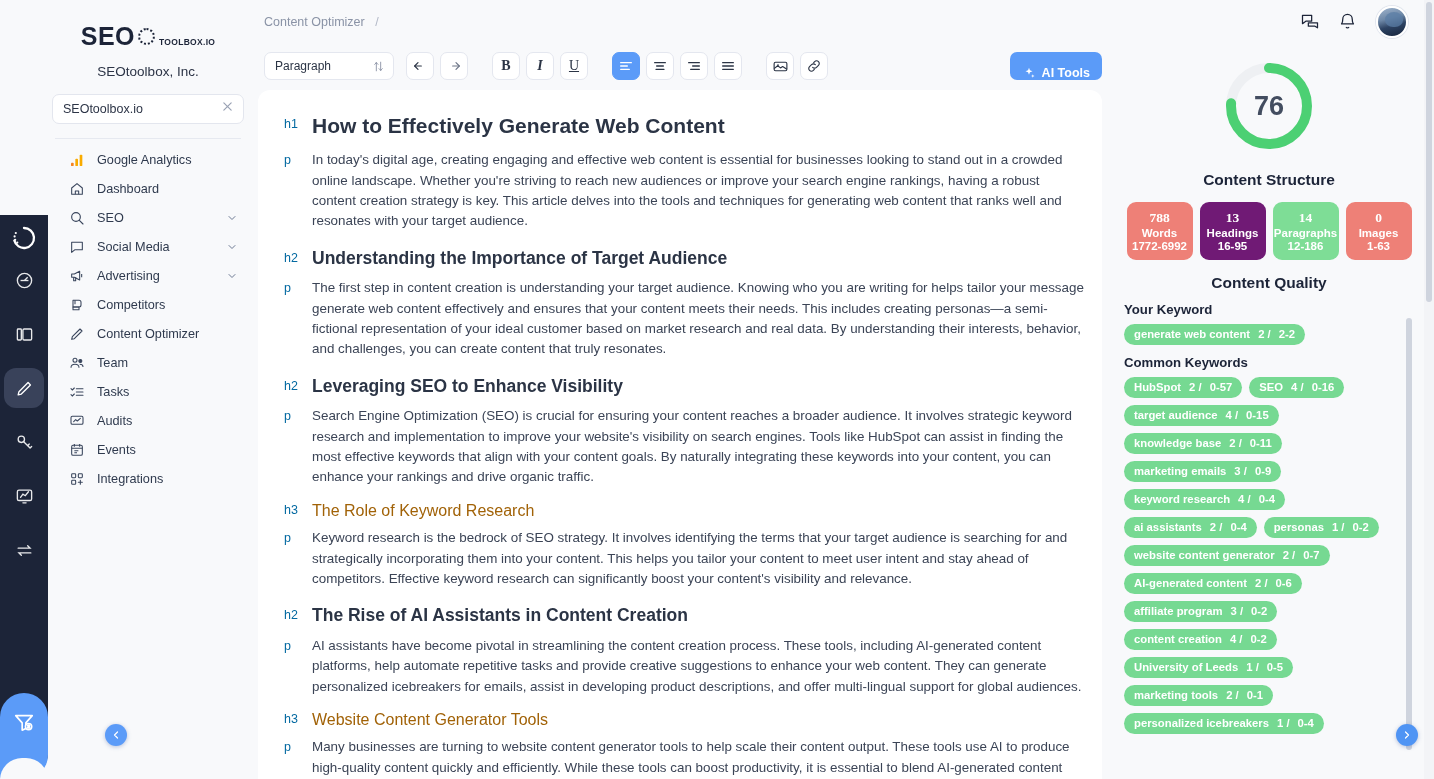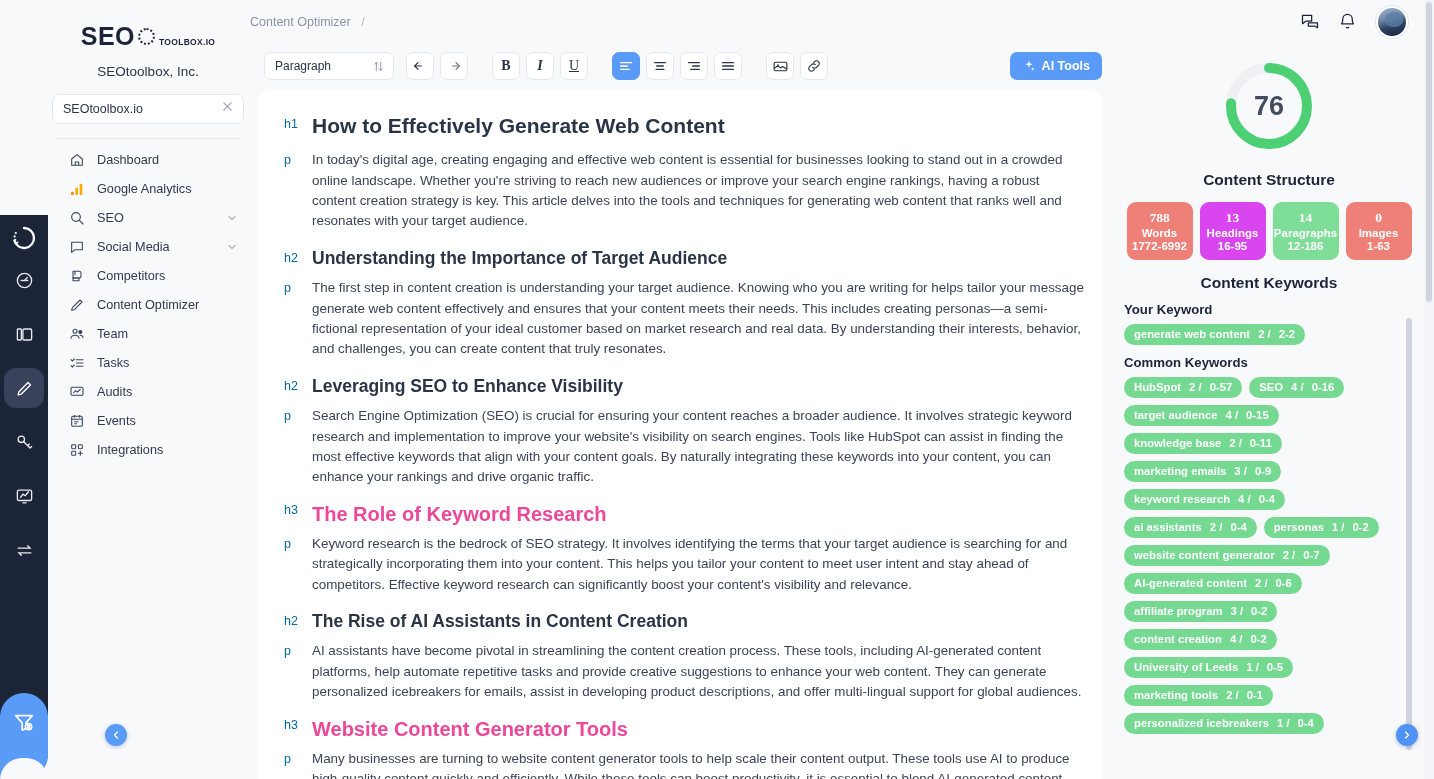--- a/index.html
+++ b/index.html
@@ -87,21 +87,21 @@
   .nav-item .chev { width: 12px; height: 12px; color: #6d7993; }
   .collapse-btn {
     position: absolute; left: 57px; bottom: 33px; width: 22px; height: 22px;
     border-radius: 50%; background: #5b9bf8; color: #fff;
     display: flex; align-items: center; justify-content: center; cursor: pointer;
     box-shadow: 0 1px 4px rgba(60,90,160,.35);
   }
 
   
   .topbar {
-    position: absolute; left: 238px; top: 0; right: 0; height: 44px;
+    position: absolute; left: 252px; top: 0; right: 0; height: 44px;
     display: flex; align-items: center; z-index: 10;
   }
   .breadcrumb { margin-left: 12px; font-size: 12.5px; color: #8a93a6; }
   .breadcrumb .sep { margin-left: 7px; color: #b3bac8; }
   .topbar-right {
     position: absolute; right: 26px; top: 6px; display: flex; align-items: center; gap: 18px;
   }
   .top-icon { width: 20px; height: 20px; color: #1c2438; cursor: pointer; }
   .avatar {
     width: 32px; height: 32px; border-radius: 50%; overflow: hidden;
@@ -129,38 +129,38 @@
   .tb-btn.active { background: #5b9bf8; border-color: #5b9bf8; color: #fff; }
   .tb-select {
     height: 28px; width: 130px; border: 1px solid #e4e7ef; background: #fff; border-radius: 7px;
     display: flex; align-items: center; justify-content: space-between;
     padding: 0 8px 0 10px; font-size: 12px; color: #2b3445; cursor: pointer;
   }
   .tb-gap { width: 12px; }
   .ai-tools {
     position: absolute; right: 12px; top: 8px; height: 28px;
     background: #5b9bf8; color: #fff; border-radius: 7px;
-    display: flex; align-items: center; gap: 6px; padding: 0 12px;
+    display: flex; align-items: flex-end; gap: 6px; padding: 0 12px;
     font-size: 12.5px; font-weight: 700; cursor: pointer;
   }
   .doc-card {
     margin: 0 12px 0 6px; flex: 1; background: #fff;
     border-top-left-radius: 12px; border-top-right-radius: 12px;
     overflow: hidden; position: relative; padding: 22px 18px 0 26px;
   }
   .blk { display: flex; align-items: flex-start; margin-bottom: 2px; }
   .tag {
     flex: 0 0 28px; width: 28px; color: #0369a1; font-size: 12.5px;
     padding-top: 3px; user-select: none;
   }
   .blk.h1 .tag, .blk.h2 .tag { padding-top: 5px; }
   .blk .body { flex: 1; }
   h1.t { font-size: 21px; font-weight: 700; color: #2b3445; line-height: 1.35; }
   h2.t { font-size: 17.5px; font-weight: 700; color: #2b3445; line-height: 1.4; }
-  h3.t { font-size: 20px; font-weight: 700; color: #ec4899; line-height: 1.4; }
+  h3.t { font-size: 16px; font-weight: 400; color: #a16207; line-height: 1.4; }
   p.t  { font-size: 13.4px; color: #3b4456; line-height: 1.52; }
   .blk.h1 { margin-bottom: 10px; }
   .blk.h2 { margin: 14px 0 8px; }
   .blk.h3 { margin: 12px 0 6px; }
   .blk.p  { margin-bottom: 10px; }
 
   
   .rightpanel {
     position: absolute; right: 0; top: 0; width: 324px; height: 779px;
     background: #f8f9fb; padding: 44px 16px 0 10px; overflow: hidden;
@@ -287,58 +287,73 @@
             <path d="M2 2l8 8M10 2l-8 8"></path>
           </svg>
       </span>
     </div>
 
     <div class="divider"></div>
 
     <div class="nav">
       <div class="nav-item">
         <span class="ic">
-            <svg width="16" height="16" viewBox="0 0 24 24" fill="none" stroke="currentColor" stroke-width="1.6" stroke-linejoin="round">
-              <path d="M4 10.5L12 4l8 6.5V20H4z"></path>
-              <path d="M9.5 20v-5h5v5"></path>
-            </svg>
-          </span>
-        <span class="lbl">Dashboard</span>
-      </div>
-      <div class="nav-item">
-        <span class="ic">
             <svg width="16" height="16" viewBox="0 0 24 24">
               <rect x="3" y="16" width="4" height="5" rx="1.3" fill="#f58220"></rect>
               <rect x="9.5" y="10" width="4" height="11" rx="1.3" fill="#f9ab00"></rect>
               <rect x="16" y="4" width="4" height="17" rx="1.3" fill="#f9ab00"></rect>
             </svg>
           </span>
         <span class="lbl">Google Analytics</span>
       </div>
       <div class="nav-item">
         <span class="ic">
+            <svg width="16" height="16" viewBox="0 0 24 24" fill="none" stroke="currentColor" stroke-width="1.6" stroke-linejoin="round">
+              <path d="M4 10.5L12 4l8 6.5V20H4z"></path>
+              <path d="M9.5 20v-5h5v5"></path>
+            </svg>
+          </span>
+        <span class="lbl">Dashboard</span>
+      </div>
+      <div class="nav-item">
+        <span class="ic">
             <svg width="16" height="16" viewBox="0 0 24 24" fill="none" stroke="currentColor" stroke-width="1.7" stroke-linecap="round">
               <circle cx="10.5" cy="10.5" r="6.5"></circle>
               <path d="M15.5 15.5L21 21"></path>
             </svg>
           </span>
         <span class="lbl">SEO</span>
         <span class="chev">
             <svg width="12" height="12" viewBox="0 0 24 24" fill="none" stroke="currentColor" stroke-width="2" stroke-linecap="round" stroke-linejoin="round">
               <path d="M6 9l6 6 6-6"></path>
             </svg>
           </span>
       </div>
       <div class="nav-item">
         <span class="ic">
             <svg width="16" height="16" viewBox="0 0 24 24" fill="none" stroke="currentColor" stroke-width="1.6" stroke-linejoin="round">
               <path d="M4 5h16v11H9l-5 4z"></path>
             </svg>
           </span>
         <span class="lbl">Social Media</span>
+        <span class="chev">
+            <svg width="12" height="12" viewBox="0 0 24 24" fill="none" stroke="currentColor" stroke-width="2" stroke-linecap="round" stroke-linejoin="round">
+              <path d="M6 9l6 6 6-6"></path>
+            </svg>
+          </span>
+      </div>
+      <div class="nav-item">
+        <span class="ic">
+            <svg width="16" height="16" viewBox="0 0 24 24" fill="none" stroke="currentColor" stroke-width="1.6" stroke-linejoin="round">
+              <path d="M4 9v5h4l8 4V5L8 9z"></path>
+              <path d="M7 14v5h3v-5"></path>
+              <path d="M19 9v5"></path>
+            </svg>
+          </span>
+        <span class="lbl">Advertising</span>
         <span class="chev">
             <svg width="12" height="12" viewBox="0 0 24 24" fill="none" stroke="currentColor" stroke-width="2" stroke-linecap="round" stroke-linejoin="round">
               <path d="M6 9l6 6 6-6"></path>
             </svg>
           </span>
       </div>
       <div class="nav-item">
         <span class="ic">
             <svg width="16" height="16" viewBox="0 0 24 24" fill="none" stroke="currentColor" stroke-width="1.6" stroke-linejoin="round">
               <path d="M6 5h9a3 3 0 013 3v4a3 3 0 01-3 3H6z"></path>
@@ -606,38 +621,38 @@
     </div>
 
     <div class="rp-sub">Content Structure</div>
 
     <div class="stats">
       <div class="stat" style="background:#ee8077">
         <span class="n">788</span>
         <span class="l">Words</span>
         <span class="r">1772-6992</span>
       </div>
-      <div class="stat" style="background:#d946ef">
+      <div class="stat" style="background:#701a75">
         <span class="n">13</span>
         <span class="l">Headings</span>
         <span class="r">16-95</span>
       </div>
       <div class="stat" style="background:#7edd96">
         <span class="n">14</span>
         <span class="l">Paragraphs</span>
         <span class="r">12-186</span>
       </div>
       <div class="stat" style="background:#ee8077">
         <span class="n">0</span>
         <span class="l">Images</span>
         <span class="r">1-63</span>
       </div>
     </div>
 
-    <div class="kw-head">Content Keywords</div>
+    <div class="kw-head">Content Quality</div>
     <div class="kw-group-title">Your Keyword</div>
     <div class="pills">
       <span class="pill">
         <span>generate web content</span>
         <span class="cnt">2 /</span>
         <span class="cnt">2-2</span>
       </span>
     </div>
 
     <div class="kw-group-title">Common Keywords</div>

